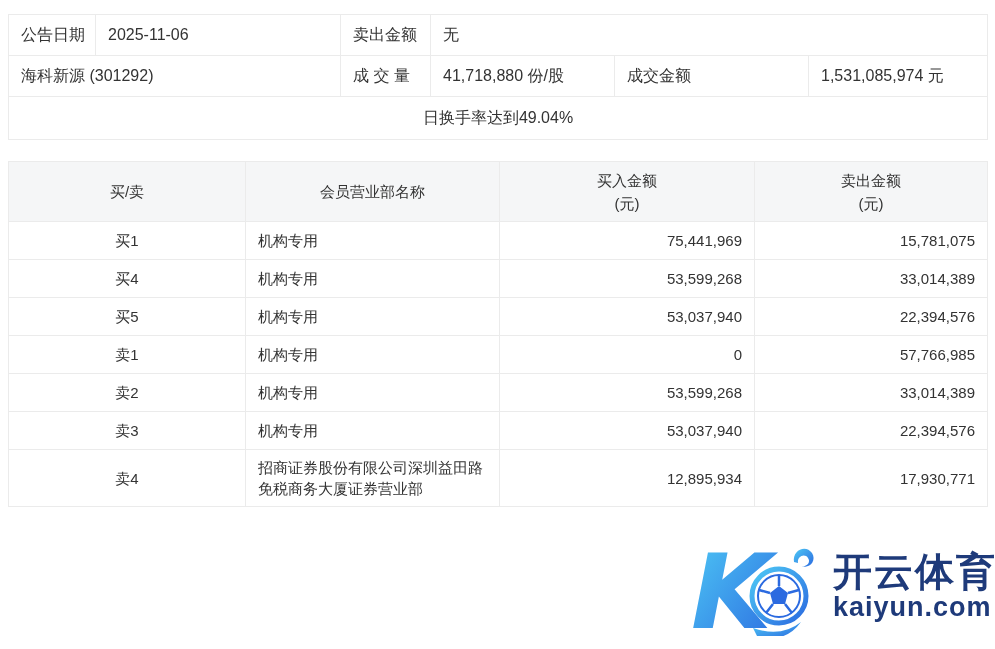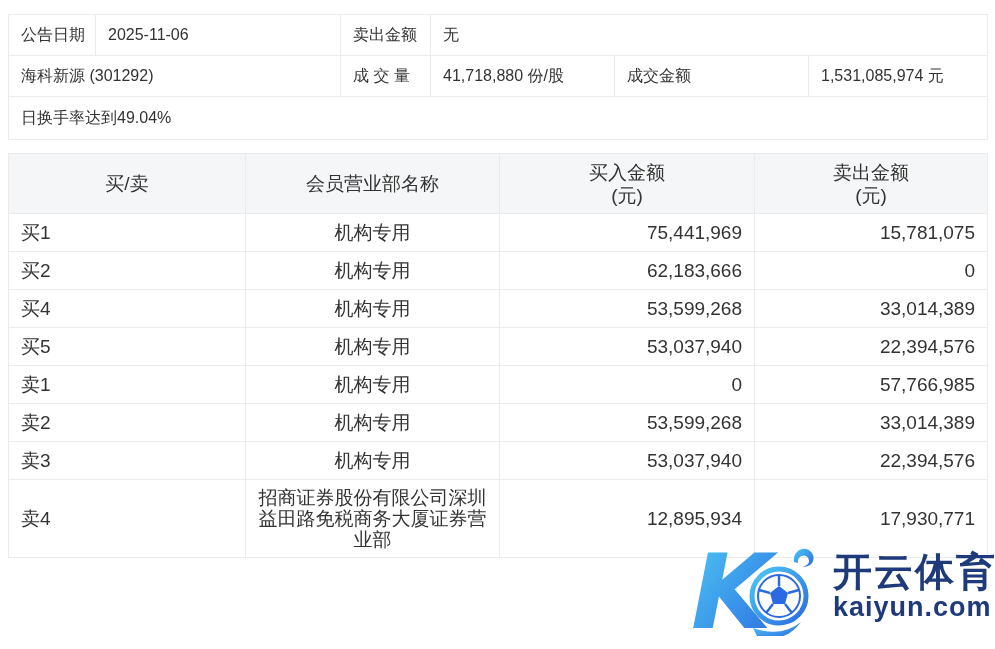--- a/index.html
+++ b/index.html
@@ -21,49 +21,49 @@
   }
   .info-table td {
     border: 1px solid #ebebeb;
     padding: 9px 12px;
     height: 41px;
     color: #333;
     background: #fff;
     white-space: nowrap;
     overflow: hidden;
   }
-  .info-table .note-cell { height: 43px; }
+  .info-table .note-cell { height: 43px; text-align: center; }
 
   
   .trade-table {
-    position: absolute; left: 8px; top: 153px; width: 979px;
+    position: absolute; left: 8px; top: 161px; width: 979px;
     table-layout: fixed;
-    font-size: 19px;
+    font-size: 15px;
   }
   .trade-table th, .trade-table td {
     border: 1px solid #ebebeb;
     color: #333;
     font-weight: normal;
   }
   .trade-table thead th {
     background: #f5f6f7;
     height: 60px;
     text-align: center;
     vertical-align: middle;
     line-height: 23px;
   }
   .trade-table tbody td {
     background: #fff;
     height: 38px;
     padding: 7px 12px;
     vertical-align: middle;
     line-height: 21px;
   }
-  .col-side  { text-align: left; }
-  .col-branch{ text-align: center; }
+  .col-side  { text-align: center; }
+  .col-branch{ text-align: left; }
   .col-buy, .col-sell { text-align: right; }
 
   
   .watermark {
     position: absolute;
     left: 693px; top: 536px;
     width: 295px; height: 100px;
     display: flex; align-items: center;
     z-index: 10;
     pointer-events: none;
@@ -146,26 +146,20 @@
       </tr>
     </thead>
     <tbody id="trade-rows">
         <tr>
           <td class="col-side">买1</td>
           <td class="col-branch">机构专用</td>
           <td class="col-buy">75,441,969</td>
           <td class="col-sell">15,781,075</td>
         </tr>
         <tr>
-          <td class="col-side">买2</td>
-          <td class="col-branch">机构专用</td>
-          <td class="col-buy">62,183,666</td>
-          <td class="col-sell">0</td>
-        </tr>
-        <tr>
           <td class="col-side">买4</td>
           <td class="col-branch">机构专用</td>
           <td class="col-buy">53,599,268</td>
           <td class="col-sell">33,014,389</td>
         </tr>
         <tr>
           <td class="col-side">买5</td>
           <td class="col-branch">机构专用</td>
           <td class="col-buy">53,037,940</td>
           <td class="col-sell">22,394,576</td>

